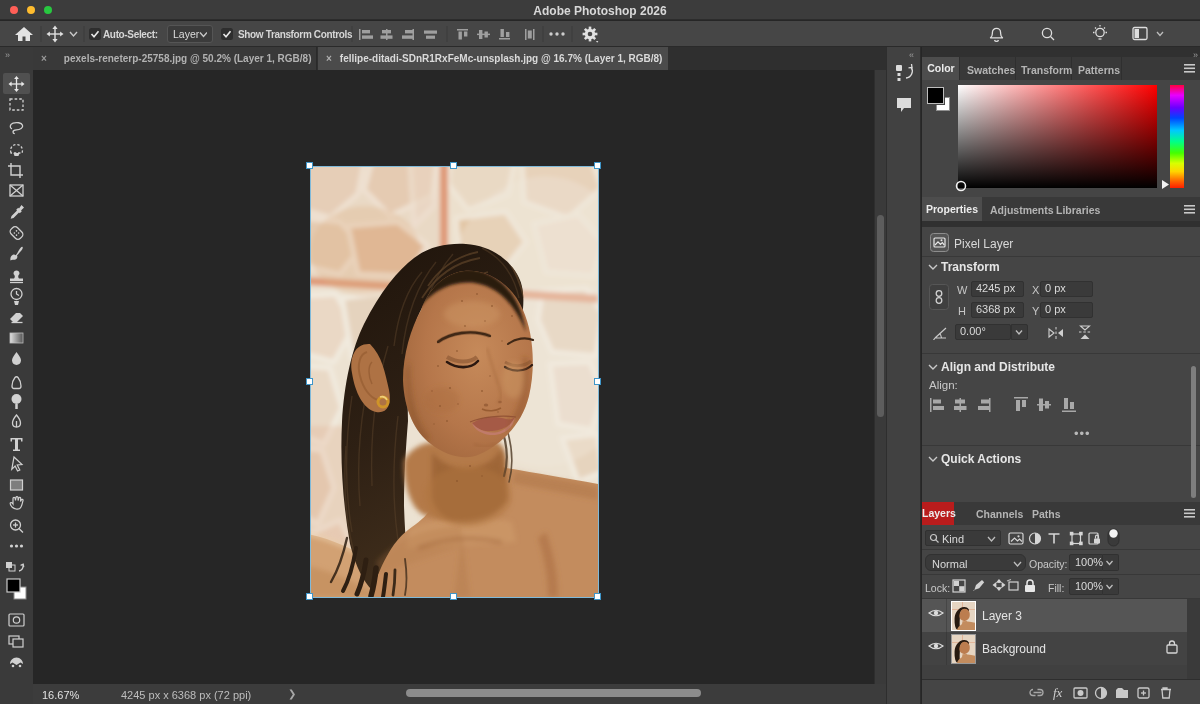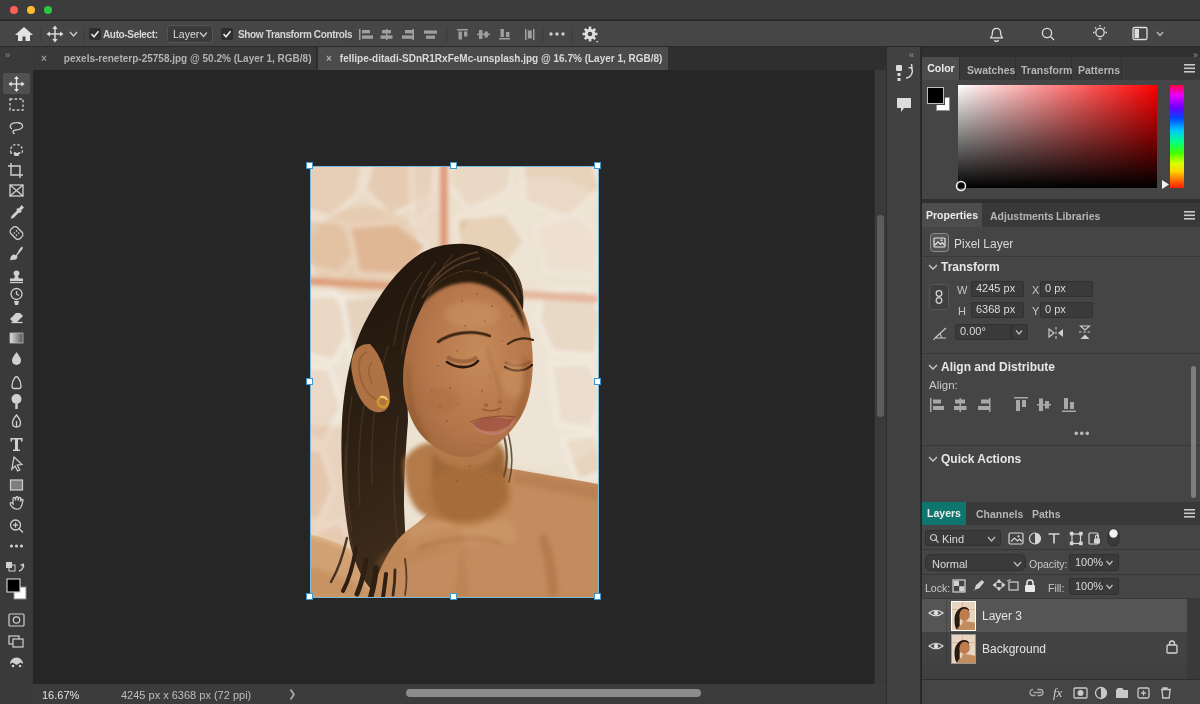--- a/index.html
+++ b/index.html
@@ -6,20 +6,21 @@
 .tl{border-radius:50%;width:8px;height:8px;top:6px}
 .txt{color:#d6d6d6;font-size:10px;font-weight:bold;letter-spacing:-0.35px;line-height:1}
 .field{background:#3a3a3a;border:1px solid #313131;border-radius:2px;color:#dadada;font-size:11px;line-height:13px;padding-left:4px}
 </style></head>
 <body>
 
 <div class="a" style="left:0;top:0;width:1200px;height:20px;background:#3c3c3c;border-bottom:1px solid #2c2c2c">
   <div class="a tl" style="left:10px;background:#ff5f57"></div>
   <div class="a tl" style="left:27px;background:#febc2e"></div>
   <div class="a tl" style="left:44px;background:#28c840"></div>
+  <div class="a" style="left:0;top:4px;width:1200px;text-align:center;color:#d8d8d8;font-size:12px;font-weight:bold">Adobe Photoshop 2026</div>
 </div>
 
 <div class="a" style="left:0;top:21px;width:1200px;height:26px;background:#464646;border-bottom:1px solid #2a2a2a" id="opts">
   <svg class="a" style="left:0;top:0" width="1200" height="26" viewBox="0 0 1200 26">
 
     <path d="M24 6 L33 14 L30 14 L30 20 L18 20 L18 14 L15 14 Z" fill="#e3e3e3"></path>
     <rect x="22.5" y="15.5" width="3" height="4.5" fill="#464646"></rect>
     <line x1="41" y1="5" x2="41" y2="21" stroke="#3a3a3a"></line>
 
     <g stroke="#e0e0e0" stroke-width="1.4" fill="#e0e0e0">
@@ -512,21 +513,21 @@
   <div class="a" style="left:36px;top:5px;width:199px;height:103px;background:linear-gradient(to top, #000 0%, rgba(0,0,0,0) 100%), linear-gradient(to right, #fff 0%, #f00 100%)"></div>
   <svg class="a" style="left:31px;top:98px" width="16" height="16">
       <circle cx="8" cy="8" r="4.5" fill="none" stroke="#f2f2f2" stroke-width="1.5"></circle>
     </svg>
   <div class="a" style="left:248px;top:5px;width:14px;height:103px;background:linear-gradient(to bottom,#ff0040 0%,#e800ff 10%,#6a00ff 22%,#0044ff 32%,#00c8ff 44%,#00ff88 55%,#44ff00 66%,#d8ff00 76%,#ffd400 84%,#ff7300 92%,#ff1e00 100%)"></div>
   <svg class="a" style="left:239px;top:100px" width="10" height="10">
       <path d="M1 0 L8 4.5 L1 9 Z" fill="#f2f2f2"></path>
     </svg>
 </div>
 
-<div class="a" style="left:922px;top:203px;width:278px;height:24px;background:#393939">
+<div class="a" style="left:922px;top:197px;width:278px;height:24px;background:#393939">
   <div class="a" style="left:0;top:0;width:60px;height:24px;background:#4d4d4d;color:#ececec;font-size:10.5px;font-weight:bold;text-align:center;line-height:24px">Properties</div>
   <span class="a" style="left:68px;top:7px;color:#b4b4b4;font-size:10.5px;font-weight:bold">Adjustments</span>
   <span class="a" style="left:134px;top:7px;color:#b4b4b4;font-size:10.5px;font-weight:bold">Libraries</span>
   <svg class="a" style="left:262px;top:8px" width="11" height="9">
       <g fill="#c9c9c9">
         <rect y="0" width="11" height="1.6"></rect>
         <rect y="3.5" width="11" height="1.6"></rect>
         <rect y="7" width="11" height="1.6"></rect>
       </g>
     </svg>
@@ -611,21 +612,21 @@
   <div class="a" style="left:152px;top:199px;color:#b8b8b8;font-size:13px;letter-spacing:1px">•••</div>
   <div class="a" style="left:0;top:218px;width:278px;height:1px;background:#383838"></div>
   <svg class="a" style="left:6px;top:228px" width="10" height="8">
       <path d="M1 2 l4 4 l4 -4" stroke="#c9c9c9" stroke-width="1.4" fill="none"></path>
     </svg>
   <span class="a" style="left:19px;top:225px;color:#e6e6e6;font-size:12px;font-weight:bold">Quick Actions</span>
   <div class="a" style="left:269px;top:139px;width:5px;height:132px;background:#7e7e7e;border-radius:3px"></div>
 </div>
 
 <div class="a" style="left:922px;top:502px;width:278px;height:23px;background:#393939">
-  <div class="a" style="left:0;top:0;width:44px;height:23px;background:#0f766e;color:#ececec;font-size:10.5px;font-weight:bold;text-align:center;line-height:23px">Layers</div>
+  <div class="a" style="left:0;top:0;width:32px;height:23px;background:#b91c1c;color:#ececec;font-size:10.5px;font-weight:bold;text-align:center;line-height:23px">Layers</div>
   <span class="a" style="left:54px;top:6px;color:#b4b4b4;font-size:10.5px;font-weight:bold">Channels</span>
   <span class="a" style="left:110px;top:6px;color:#b4b4b4;font-size:10.5px;font-weight:bold">Paths</span>
   <svg class="a" style="left:262px;top:7px" width="11" height="9">
       <g fill="#c9c9c9">
         <rect y="0" width="11" height="1.6"></rect>
         <rect y="3.5" width="11" height="1.6"></rect>
         <rect y="7" width="11" height="1.6"></rect>
       </g>
     </svg>
 </div>

